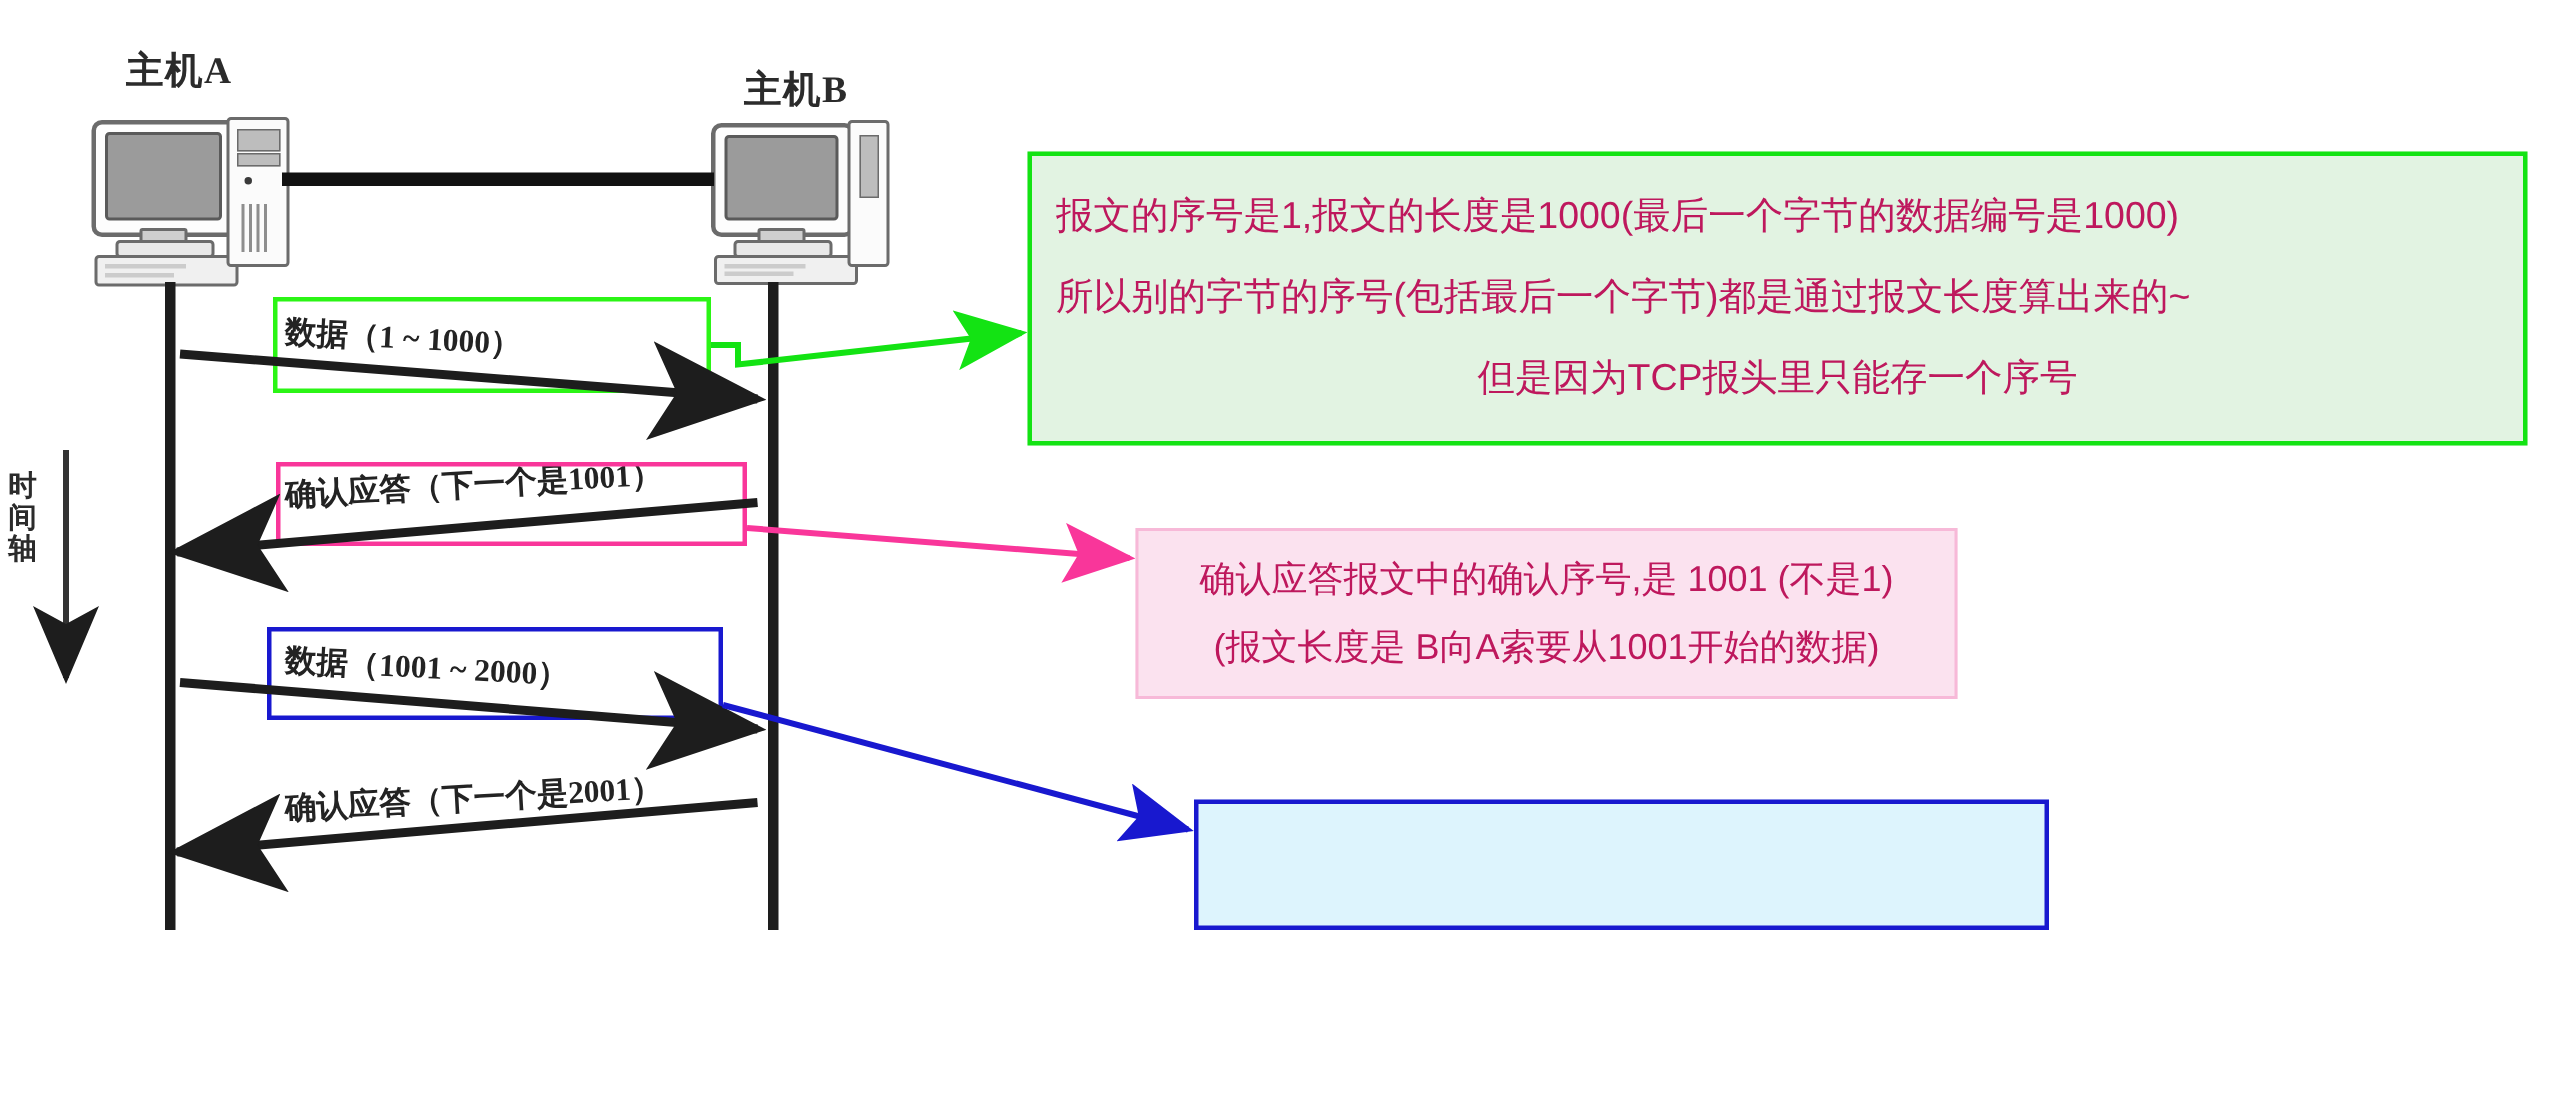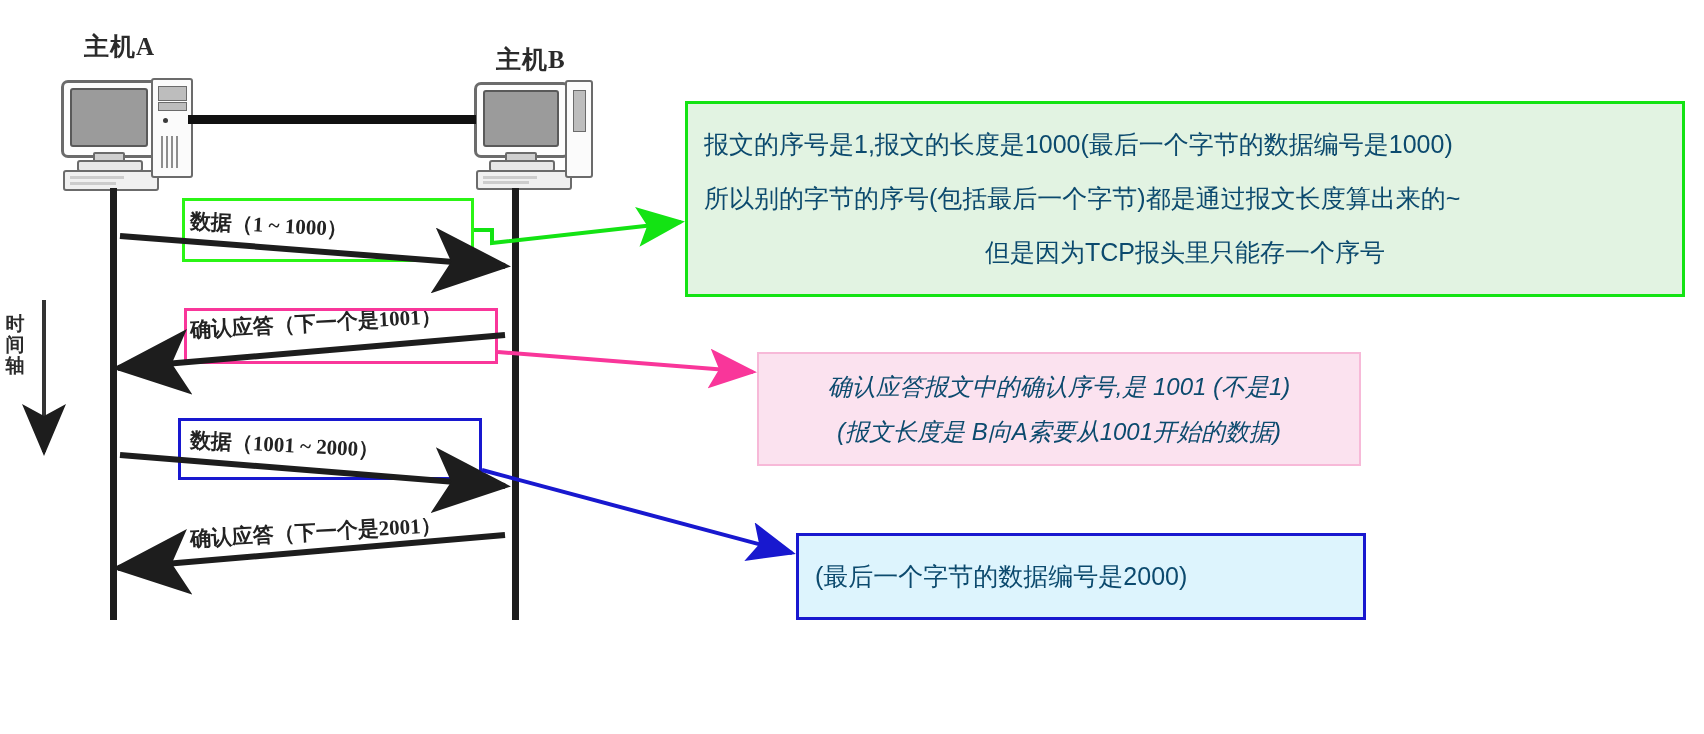--- a/index.html
+++ b/index.html
@@ -145,21 +145,21 @@
   .hl-blue   { border: 3px solid #1818cf; }
 
   
   .callout {
     position: absolute;
     box-sizing: border-box;
     display: flex;
     flex-direction: column;
     justify-content: space-around;
     font-family: "Liberation Sans", sans-serif;
-    color: #0c4a6e;
+    color: #be185d;
   }
   .callout .line {
     white-space: nowrap;
     line-height: 1.25;
   }
   .callout-green {
     background: #e2f3e2;
     border: 3px solid #13e313;
     padding: 14px 16px;
   }
@@ -250,27 +250,26 @@
   <div class="hl-box hl-green" style="left:182px; top:198px; width:292px; height:64px;"></div>
   <div class="hl-box hl-pink" style="left:184px; top:308px; width:314px; height:56px;"></div>
   <div class="hl-box hl-blue" style="left:178px; top:418px; width:304px; height:62px;"></div>
 
   <div class="callout callout-green" style="left:685px; top:101px; width:1000px; height:196px;">
     <div class="line al-left">报文的序号是1,报文的长度是1000(最后一个字节的数据编号是1000)</div>
     <div class="line al-left">所以别的字节的序号(包括最后一个字节)都是通过报文长度算出来的~</div>
     <div class="line al-center">但是因为TCP报头里只能存一个序号</div>
   </div>
 
-  <div class="callout callout-pink" style="left:757px; top:352px; width:604px; height:114px;font-style:italic;">
+  <div class="callout callout-pink" style="left:757px; top:352px; width:548px; height:114px;">
     <div class="line al-center">确认应答报文中的确认序号,是 1001 (不是1)</div>
     <div class="line al-center">(报文长度是 B向A索要从1001开始的数据)</div>
   </div>
 
   <div class="callout callout-blue" style="left:796px; top:533px; width:570px; height:87px;">
-    <div class="line al-left">(最后一个字节的数据编号是2000)</div>
   </div>
 
   <svg class="overlay" viewBox="0 0 1704 734">
     <defs>
       <marker id="blk-arrow" markerWidth="13" markerHeight="11" refX="12" refY="5.5" orient="auto">
         <path d="M0,0 L13,5.5 L0,11 L3,5.5 Z" fill="#1d1d1d"></path>
       </marker>
       <marker id="blk-arrow-l" markerWidth="13" markerHeight="11" refX="12" refY="5.5" orient="auto">
         <path d="M0,0 L13,5.5 L0,11 L3,5.5 Z" fill="#1d1d1d"></path>
       </marker>

